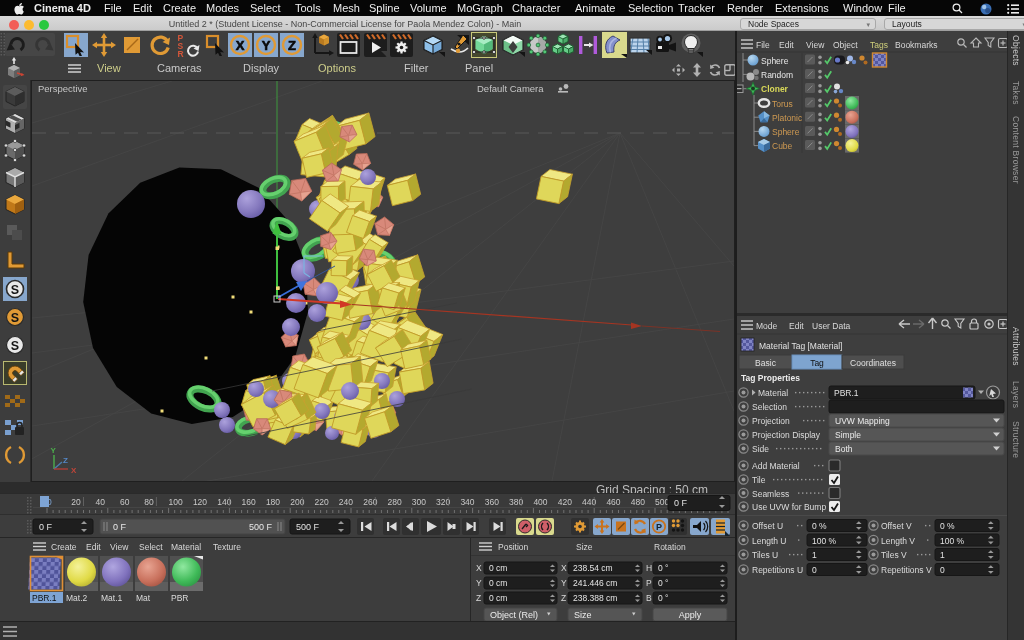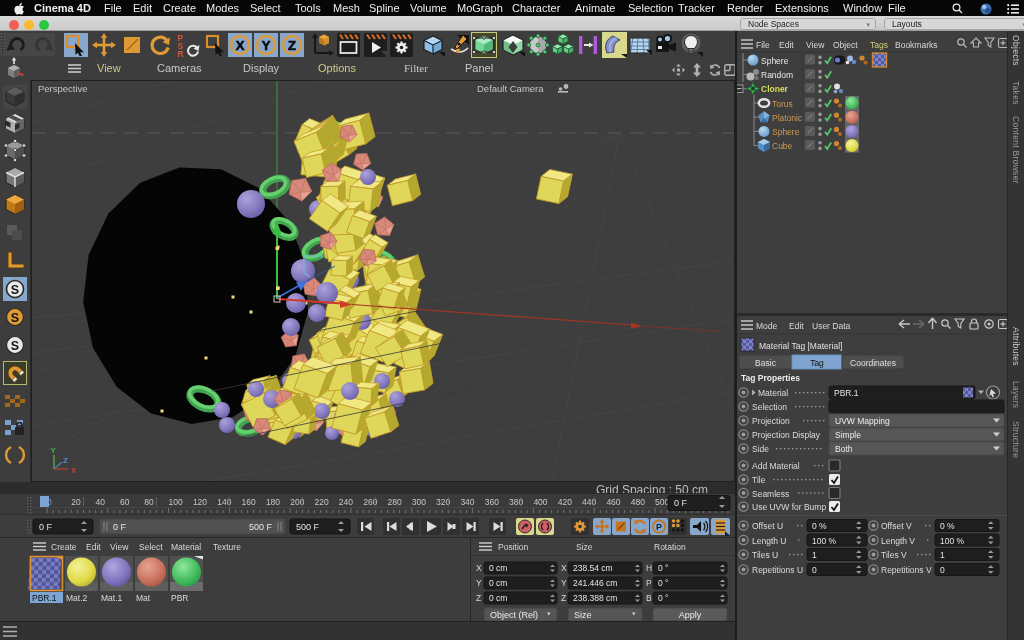--- a/index.html
+++ b/index.html
@@ -83,20 +83,21 @@
  <circle cx="1.2" cy="5" r="1.1" fill="#ededed"></circle>
       <rect x="4" y="4.2" width="8" height="1.6" fill="#ededed"></rect>
  <circle cx="1.2" cy="8.8" r="1.1" fill="#ededed"></circle>
       <rect x="4" y="8" width="8" height="1.6" fill="#ededed"></rect>
 </svg>
 </div>
 <div id="titlebar">
 <div class="tl" style="left:9px;background:#f25e57;"></div>
 <div class="tl" style="left:24px;background:#fcbb2f;"></div>
 <div class="tl" style="left:39px;background:#2ac840;"></div>
+<div id="titletext">Untitled 2 * (Student License - Non-Commercial License for Paola Mendez Colon) - Main</div>
 <div class="pill" style="left:740px;width:136px;">Node Spaces<span class="chev">▾</span></div>
 <div class="pill" style="left:884px;width:148px;">Layouts<span class="chev">▾</span></div>
 </div>
 <div id="toolbar">
 <rect class="abs" style="left:5px;top:2px;width:50px;height:23px;background:#464646;border-radius:2px;"></rect>
 <svg class="ico24" style="left:5px" viewBox="0 0 24 24">
  <path d="M6 11.5 A6.2 6.2 0 1 1 15.5 17" fill="none" stroke="#1c1c1c" stroke-width="2.8"></path>
  <path d="M1.5 17.5 L10 16.5 L5 9.5 Z" fill="#1c1c1c"></path>
 </svg>
 <svg class="ico24" style="left:31px" viewBox="0 0 24 24">
@@ -352,21 +353,21 @@
  <g stroke="#c9c9c9" stroke-width="1.6">
         <line x1="0" y1="1" x2="13" y2="1"></line>
         <line x1="0" y1="4.5" x2="13" y2="4.5"></line>
         <line x1="0" y1="8" x2="13" y2="8"></line>
       </g>
 </svg>
 <span style="left:97px;color:#cdcd8a;">View</span>
 <span style="left:157px;">Cameras</span>
 <span style="left:243px;">Display</span>
 <span style="left:318px;color:#cdcd8a;">Options</span>
-<span style="left:404px;font-family:Liberation Serif, serif;">Filter</span>
+<span style="left:404px;">Filter</span>
 <span style="left:465px;">Panel</span>
 <svg class="abs" style="left:672px;top:6px" width="13" height="12" viewBox="0 0 13 12">
  <g fill="#b2b2b2">
         <path d="M6.5 0 L9 2.5 L4 2.5 Z"></path>
         <path d="M6.5 12 L9 9.5 L4 9.5 Z"></path>
         <path d="M0 6 L2.5 3.5 L2.5 8.5 Z"></path>
         <path d="M13 6 L10.5 3.5 L10.5 8.5 Z"></path>
         <rect x="5" y="4.5" width="3" height="3"></rect>
       </g>
 </svg>

